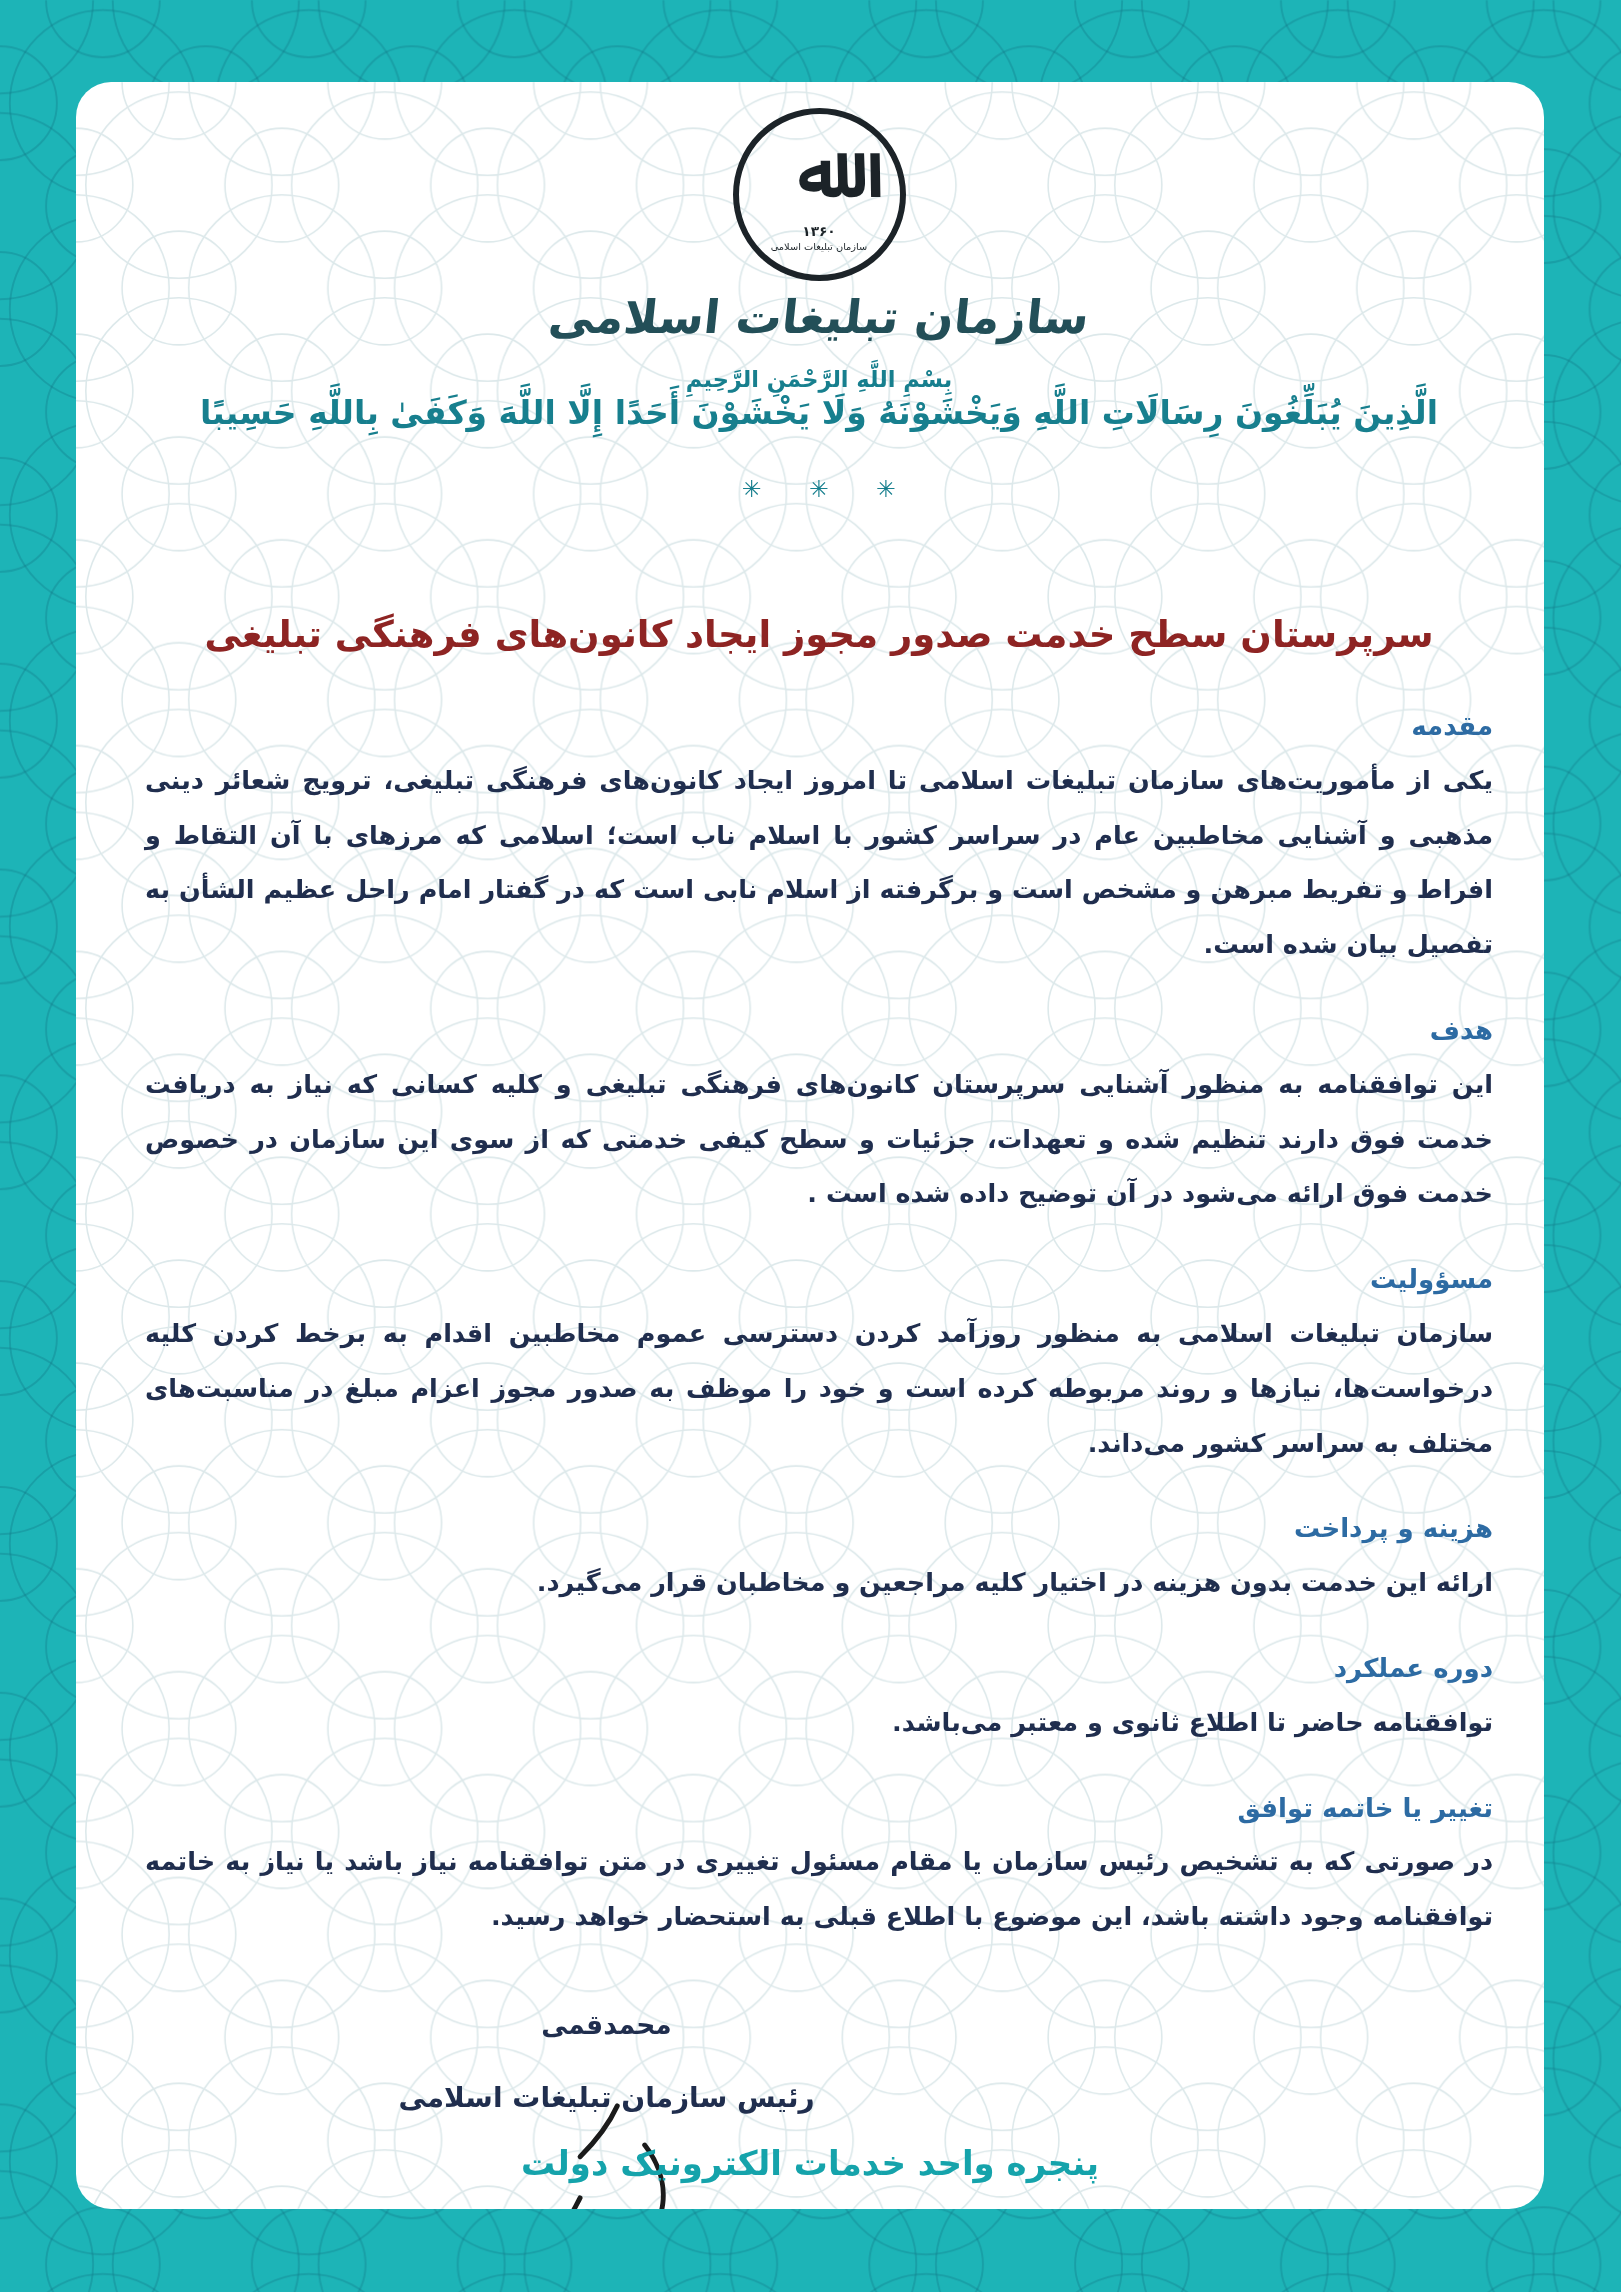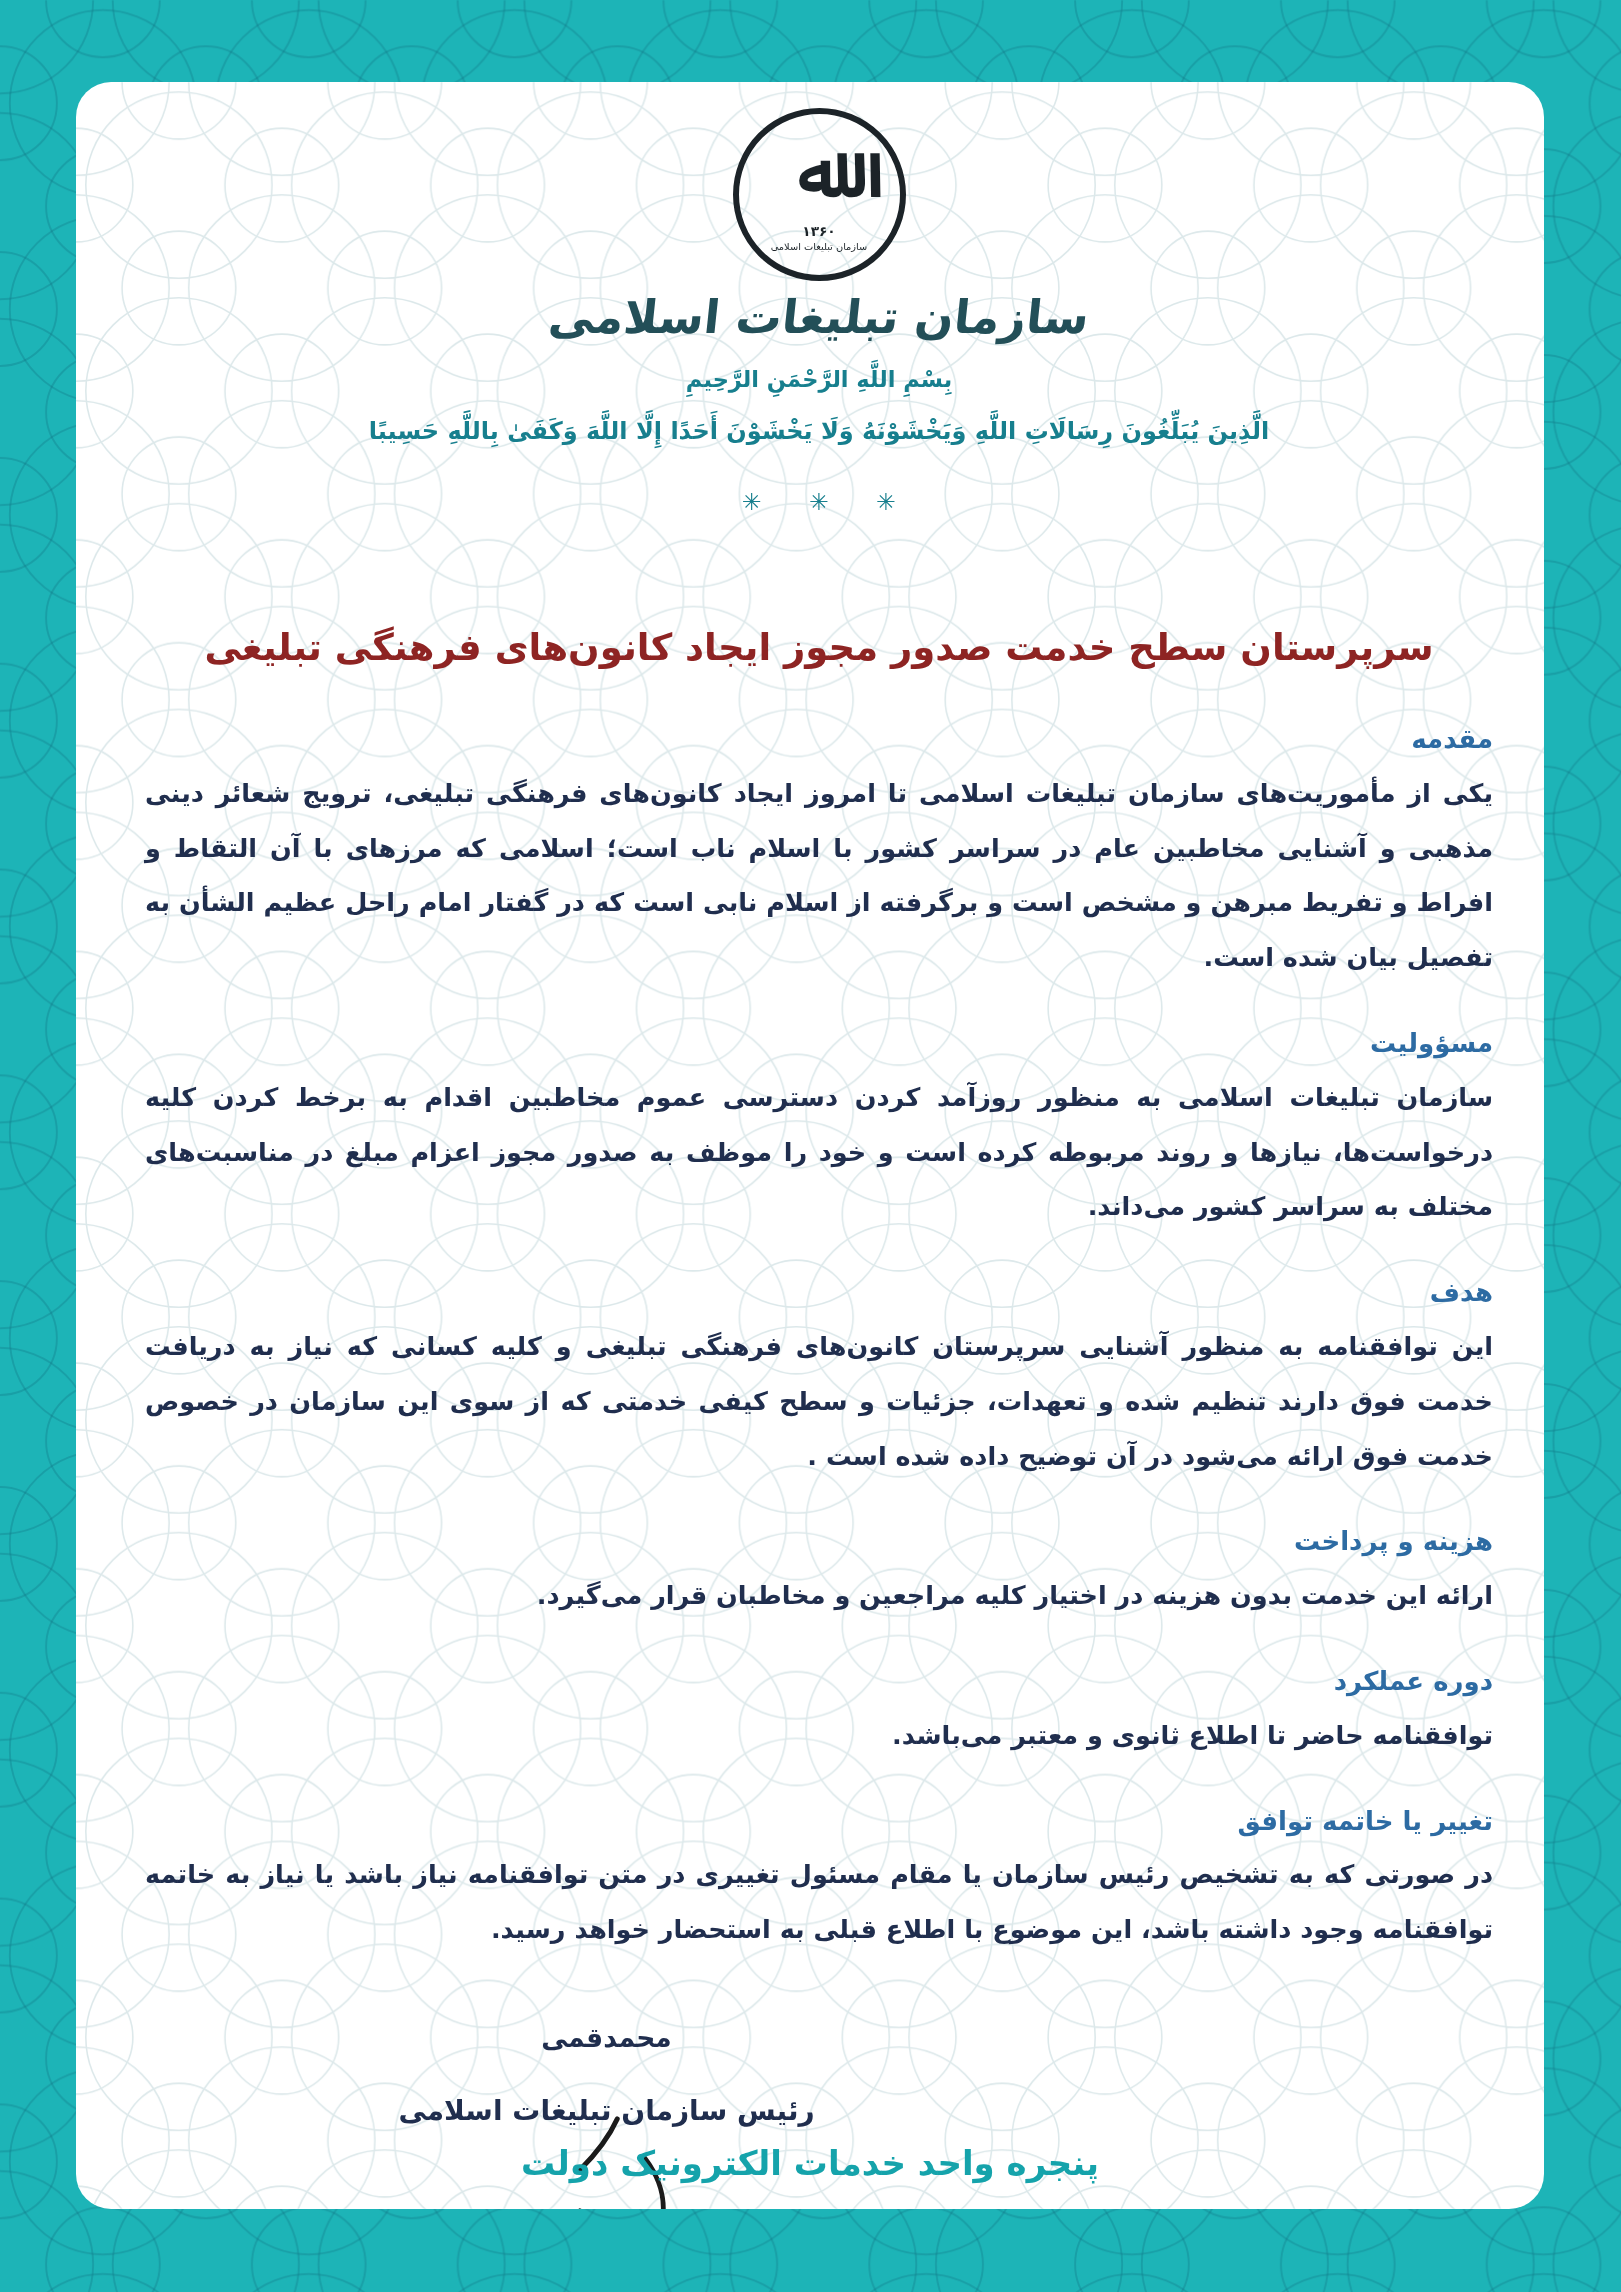--- a/index.html
+++ b/index.html
@@ -49,21 +49,21 @@
   .calligraphy{
     margin-top:9.8px;
     font-size:46px; font-weight:bold;
     color:#234f58;
     transform:skewX(-6deg);
     letter-spacing:1px;
   }
   
   .bismillah-block{ text-align:center; margin-top:21.6px; color:#177f8e; }
   .bismillah{ font-size:22.5px; font-weight:bold; }
-  .verse{ font-size:24px; font-weight:bold; margin-top:25px; }
+  .verse{ font-size:33px; font-weight:bold; margin-top:1px; }
   .ornament{
     margin-top:43px;
     font-size:23.5px; color:#177f8e; font-weight:bold;
     letter-spacing:19.6px;
     padding-left:19.6px; 
   }
   
   .doc-title{
     margin-top:110px;
     text-align:center;
@@ -177,27 +177,27 @@
       <div class="doc-title">سرپرستان سطح خدمت صدور مجوز ایجاد کانون‌های فرهنگی تبلیغی</div>
 
       <div class="sections">
 
         <div>
           <div class="section-heading first">مقدمه</div>
           <p class="section-body">یکی از مأموریت‌های سازمان تبلیغات اسلامی تا امروز ایجاد کانون‌های فرهنگی تبلیغی، ترویج شعائر دینی مذهبی و آشنایی مخاطبین عام در سراسر کشور با اسلام ناب است؛ اسلامی که مرزهای با آن التقاط و افراط و تفریط مبرهن و مشخص است و برگرفته از اسلام نابی است که در گفتار امام راحل عظیم الشأن به تفصیل بیان شده است.</p>
         </div>
 
         <div>
+          <div class="section-heading">هدف</div>
+          <p class="section-body">این توافقنامه به منظور آشنایی سرپرستان کانون‌های فرهنگی تبلیغی و کلیه کسانی که نیاز به دریافت خدمت فوق دارند تنظیم شده و تعهدات، جزئیات و سطح کیفی خدمتی که از سوی این سازمان در خصوص خدمت فوق ارائه می‌شود در آن توضیح داده شده است .</p>
+        </div>
+
+        <div>
           <div class="section-heading">مسؤولیت</div>
           <p class="section-body">سازمان تبلیغات اسلامی به منظور روزآمد کردن دسترسی عموم مخاطبین اقدام به برخط کردن کلیه درخواست‌ها، نیازها و روند مربوطه کرده است و خود را موظف به صدور مجوز اعزام مبلغ در مناسبت‌های مختلف به سراسر کشور می‌داند.</p>
-        </div>
-
-        <div>
-          <div class="section-heading">هدف</div>
-          <p class="section-body">این توافقنامه به منظور آشنایی سرپرستان کانون‌های فرهنگی تبلیغی و کلیه کسانی که نیاز به دریافت خدمت فوق دارند تنظیم شده و تعهدات، جزئیات و سطح کیفی خدمتی که از سوی این سازمان در خصوص خدمت فوق ارائه می‌شود در آن توضیح داده شده است .</p>
         </div>
 
         <div>
           <div class="section-heading">هزینه و پرداخت</div>
           <p class="section-body">ارائه این خدمت بدون هزینه در اختیار کلیه مراجعین و مخاطبان قرار می‌گیرد.</p>
         </div>
 
         <div>
           <div class="section-heading">دوره عملکرد</div>
           <p class="section-body">توافقنامه حاضر تا اطلاع ثانوی و معتبر می‌باشد.</p>

